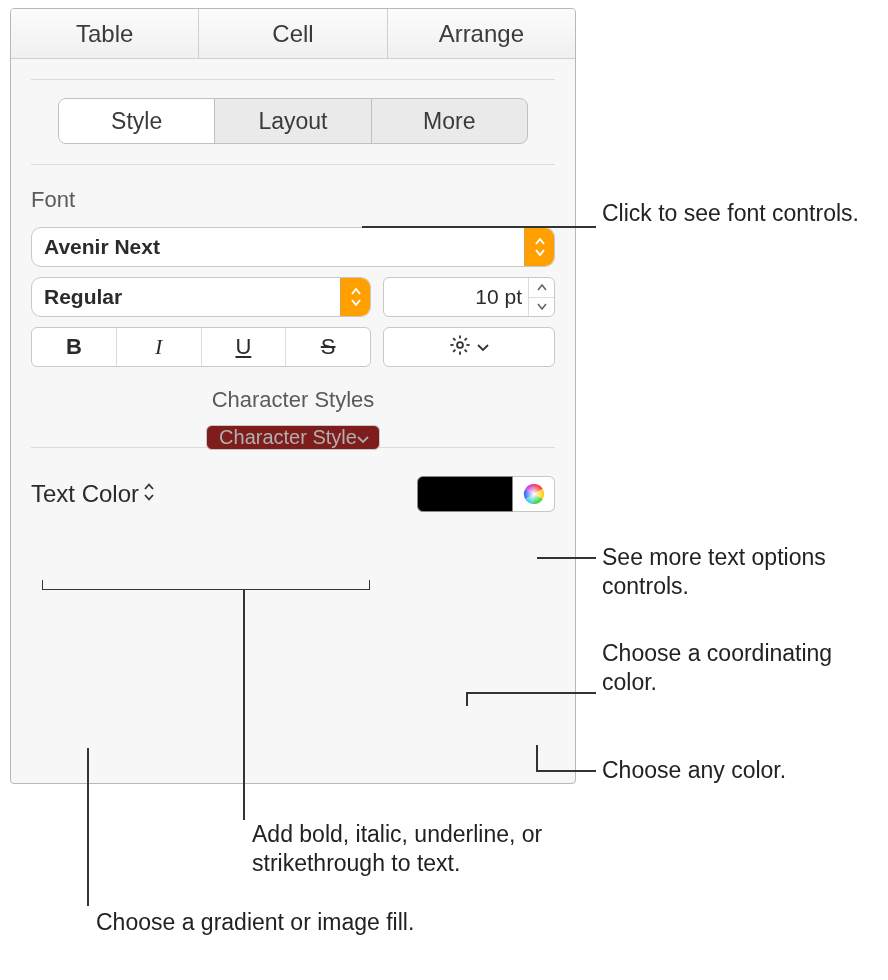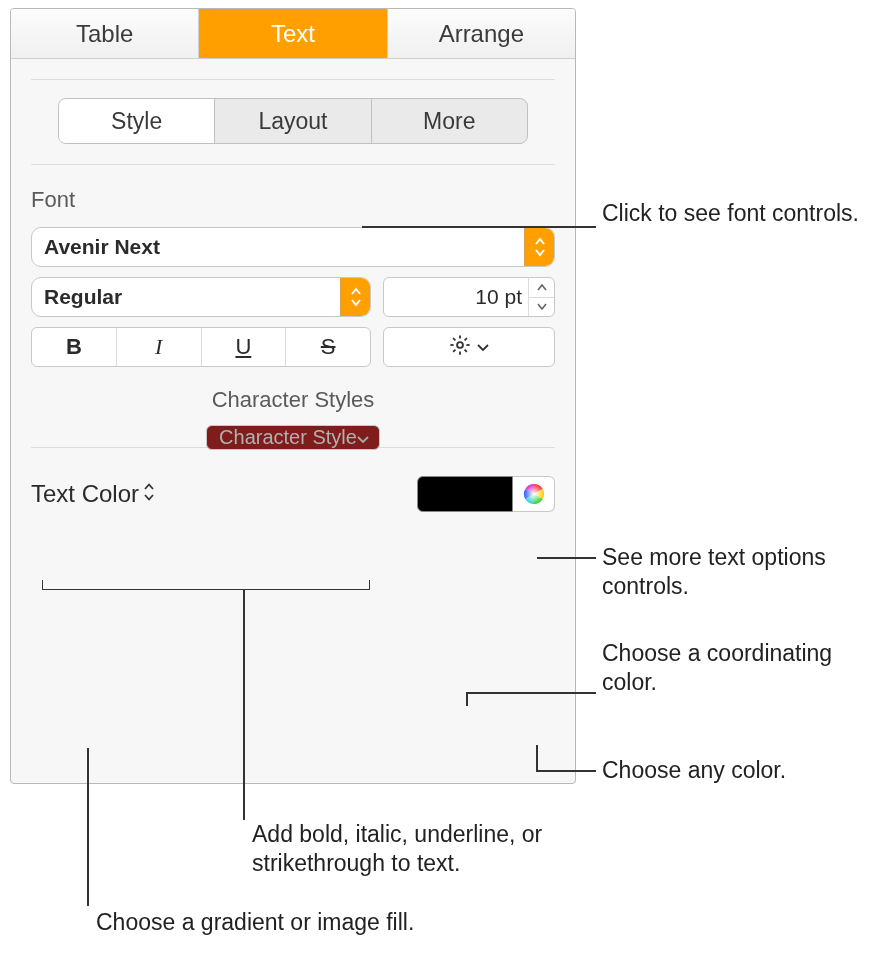--- a/index.html
+++ b/index.html
@@ -269,21 +269,21 @@
   height: 10px;
 }
 </style>
 </head>
 <body>
 
 <div class="panel">
 
   <div class="top-tabs">
     <div class="top-tab">Table</div>
-    <div class="top-tab active">Text</div>
+    <div class="top-tab">Cell</div>
     <div class="top-tab">Arrange</div>
   </div>
 
 
   <div class="hr"></div>
 
   <div class="segmented">
     <div class="seg-item active">Style</div>
     <div class="seg-item">Layout</div>
     <div class="seg-item">More</div>

